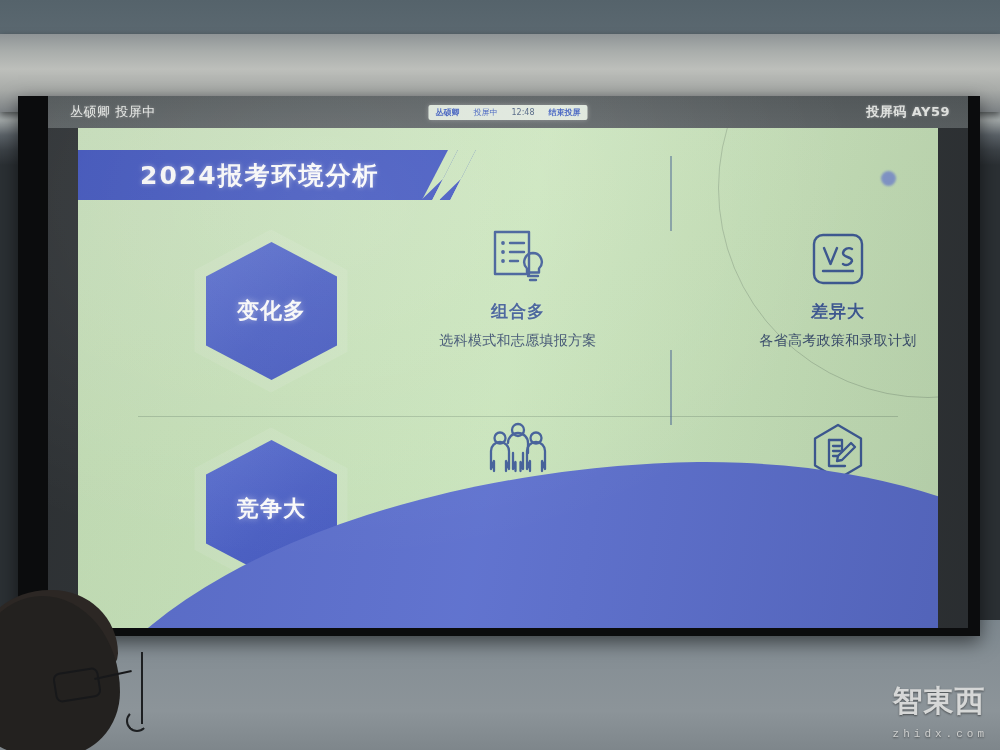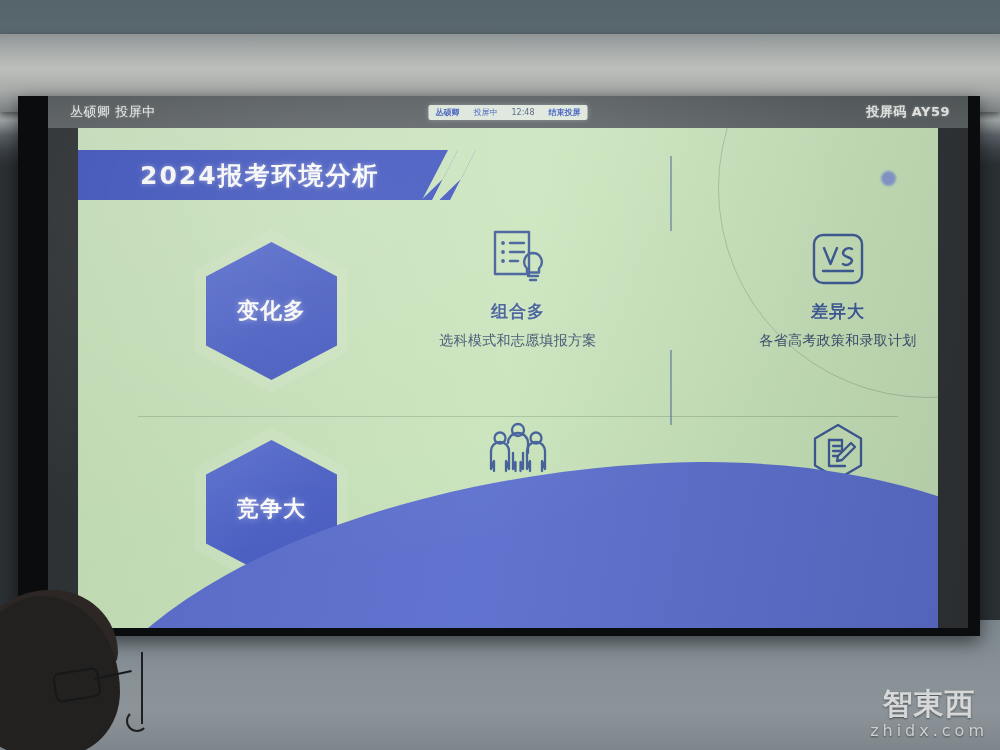--- a/index.html
+++ b/index.html
@@ -215,30 +215,30 @@
   }
   #cable-curl {
     position:absolute; left:126px; top:710px; width:22px; height:22px;
     border:2px solid #1d1f21; border-top-color:transparent;
     border-right-color:transparent; border-radius:50%;
   }
 
   
   #watermark {
     position:absolute; right:12px; bottom:10px;
-    text-align:center; opacity:.80;
+    text-align:left; opacity:.80;font-family:Liberation Mono, monospace;
   }
   #wm-main {
     font-size:30px; font-weight:bold; color:#e9e9e7;
     letter-spacing:1px; line-height:1;
     text-shadow:0 1px 2px rgba(0,0,0,.6);
   }
   #wm-sub {
-    font-size:16px; color:#e0e0de; letter-spacing:4px;
-    margin-top:2px; text-shadow:0 1px 2px rgba(0,0,0,.6);
+    font-size:11px; color:#e0e0de; letter-spacing:4px;
+    margin-top:10px; text-shadow:0 1px 2px rgba(0,0,0,.6);
   }
 
   
   #glare {
     position:absolute; inset:0; pointer-events:none;
     background:radial-gradient(ellipse at 30% 20%, rgba(255,255,255,.10), rgba(0,0,0,0) 60%),
                linear-gradient(100deg, rgba(0,0,0,.06) 0%, rgba(255,255,255,.04) 50%, rgba(0,0,0,.10) 100%);
   }
 </style>
 </head>

